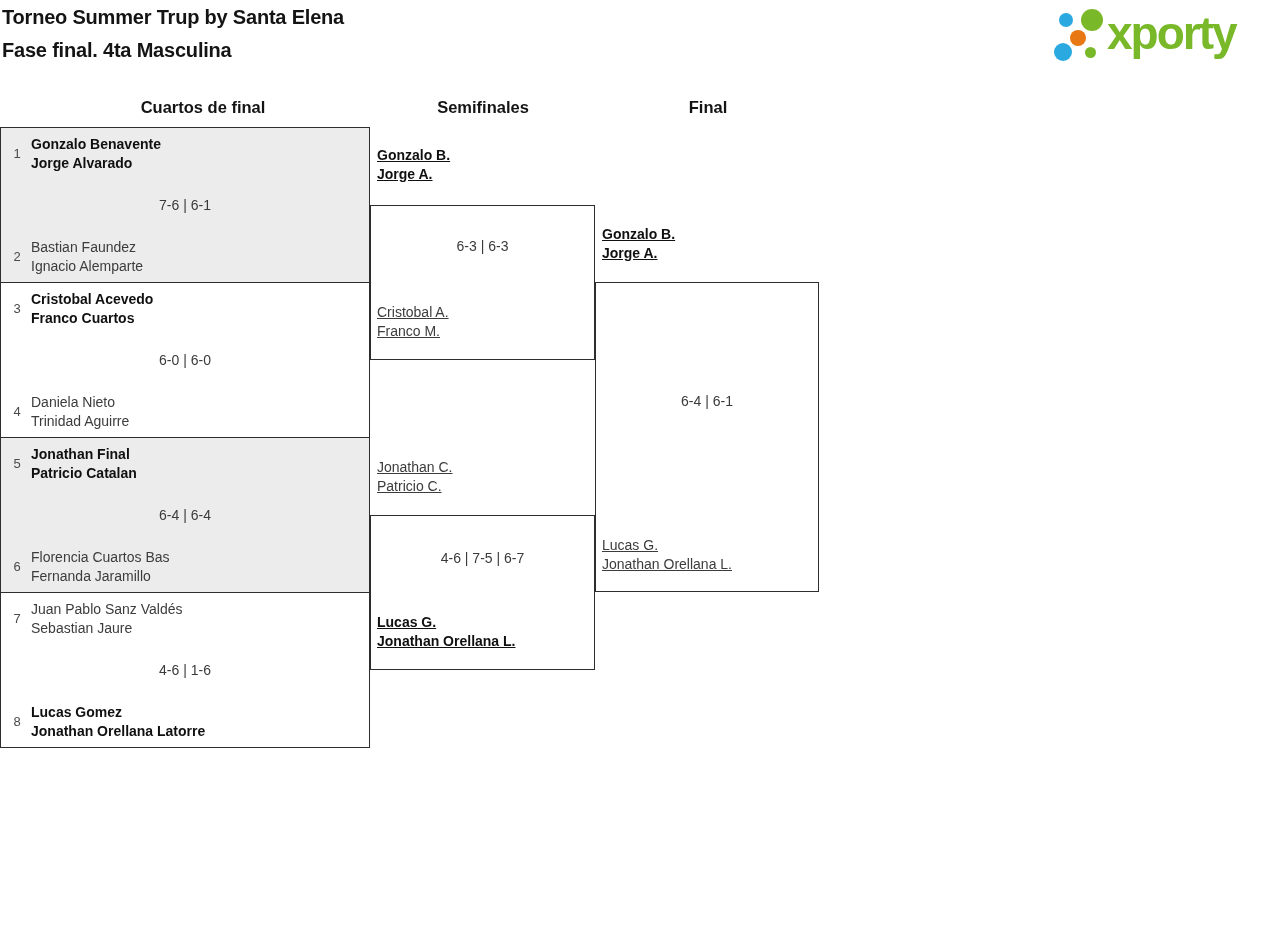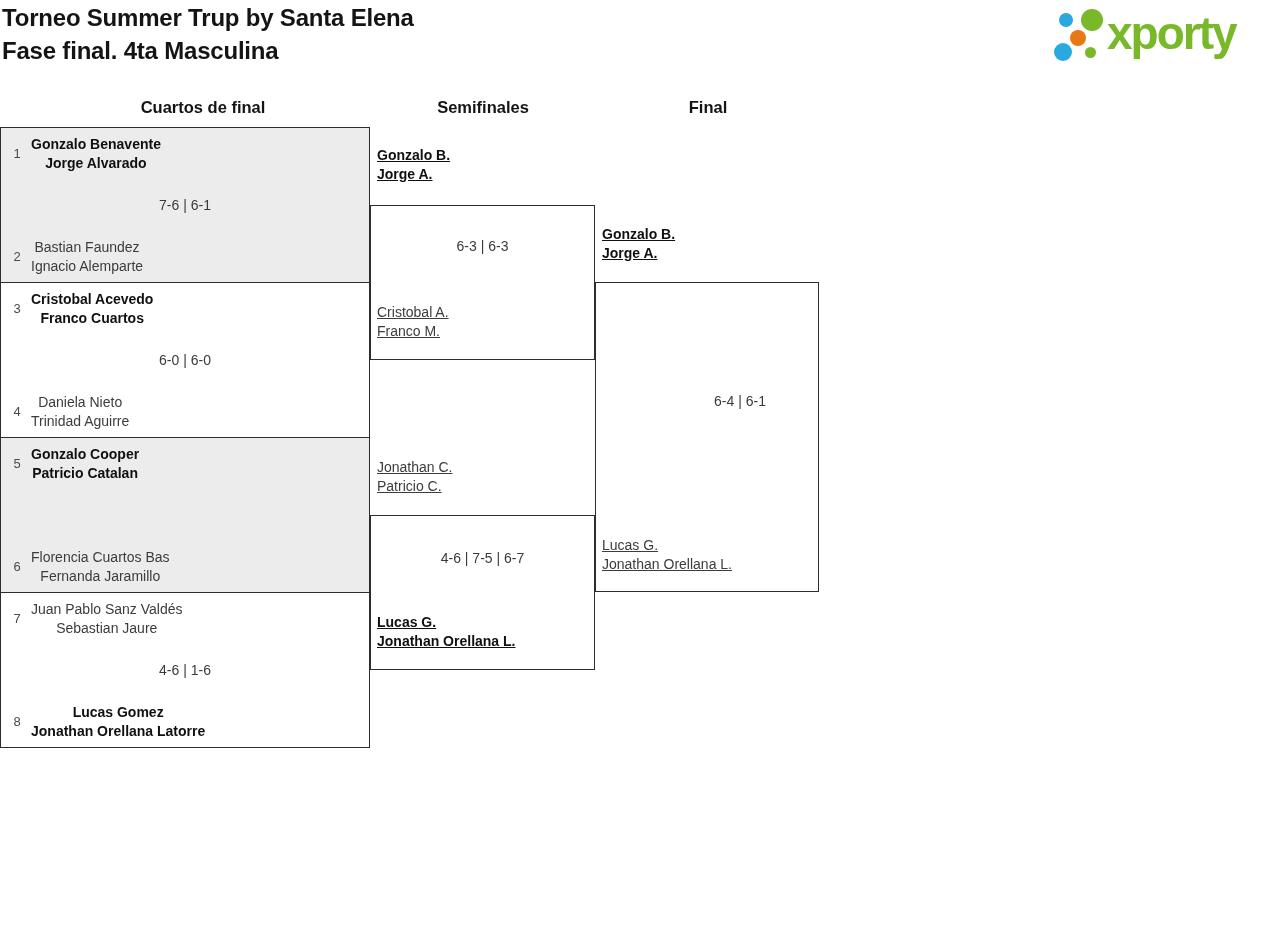--- a/index.html
+++ b/index.html
@@ -9,21 +9,21 @@
     font-family:"Liberation Sans", sans-serif;
     color:#141414;
     position:relative;
     overflow:hidden;
   }
   .page { position:relative; width:1280px; height:949px; }
 
   
   .title-block { position:absolute; left:2px; top:1px; }
   .title, .subtitle {
-    font-size:24px; font-weight:700; line-height:33px;
+    font-size:20px; font-weight:700; line-height:33px;
     color:#141414; letter-spacing:-0.2px; white-space:nowrap;
   }
 
   
   .logo { position:absolute; left:1048px; top:6px; width:226px; height:60px; cursor:pointer; }
   .dot { position:absolute; border-radius:50%; }
   .dot-blue-small  { left:11px; top:7px;  width:14px; height:14px; }
   .dot-green-big   { left:33px; top:3px;  width:22px; height:22px; }
   .dot-orange     { left:22px; top:24px; width:16px; height:16px; }
   .dot-blue-big    { left:6px;  top:37px; width:18px; height:18px; }
@@ -64,21 +64,21 @@
   .sf1 { top:205px; }
   .sf2 { top:515px; }
   .final-box { left:595px; width:224px; top:282px; height:310px; background:transparent; }
 
   
   .slot { display:flex; align-items:center; }
   .seed {
     flex:none; width:16px; margin-right:6px;
     font-size:13px; color:#4a4a4a; text-align:center;
   }
-  .team { font-size:14px; line-height:18.5px; color:#3c3c3c;text-align:center; }
+  .team { font-size:14px; line-height:18.5px; color:#3c3c3c; }
   .team.winner { font-weight:700; color:#101010; }
   .score { font-size:14px; color:#3a3a3a; text-align:center; }
 
   .float-label {
     position:absolute; left:377px;
     font-size:14px; line-height:18.5px; color:#3c3c3c; white-space:nowrap;text-decoration:underline;
   }
   .float-label.winner { font-weight:700; color:#101010; }
   .fl-final { left:602px; }
   .sf1-top    { top:146px; }
@@ -87,21 +87,21 @@
   .sf2-bottom { top:613px; }
   .final-top    { top:225px; }
   .final-bottom { top:536px; }
 
   .float-score {
     position:absolute; left:370px; width:225px;
     font-size:14px; color:#3a3a3a; text-align:center;
   }
   .sf1-score { top:238px; }
   .sf2-score { top:550px; }
-  .final-score { left:595px; width:224px; top:393px;margin-left:33px; }
+  .final-score { left:595px; width:224px; top:393px; }
 </style>
 </head>
 <body>
 
 <div class="page">
 
   <div class="title-block">
     <div class="title">Torneo Summer Trup by Santa Elena</div>
     <div class="subtitle">Fase final. 4ta Masculina</div>
   </div>
@@ -152,24 +152,25 @@
         <div>Daniela Nieto</div>
         <div>Trinidad Aguirre</div>
       </div>
     </div>
   </div>
 
   <div class="match qf qf3 shaded">
     <div class="slot">
       <span class="seed">5</span>
       <div class="team winner">
-        <div>Gonzalo Cooper</div>
+        <div>Jonathan Final</div>
         <div>Patricio Catalan</div>
       </div>
     </div>
+    <div class="score">6-4 | 6-4</div>
     <div class="slot">
       <span class="seed">6</span>
       <div class="team">
         <div>Florencia Cuartos Bas</div>
         <div>Fernanda Jaramillo</div>
       </div>
     </div>
   </div>
 
   <div class="match qf qf4">

